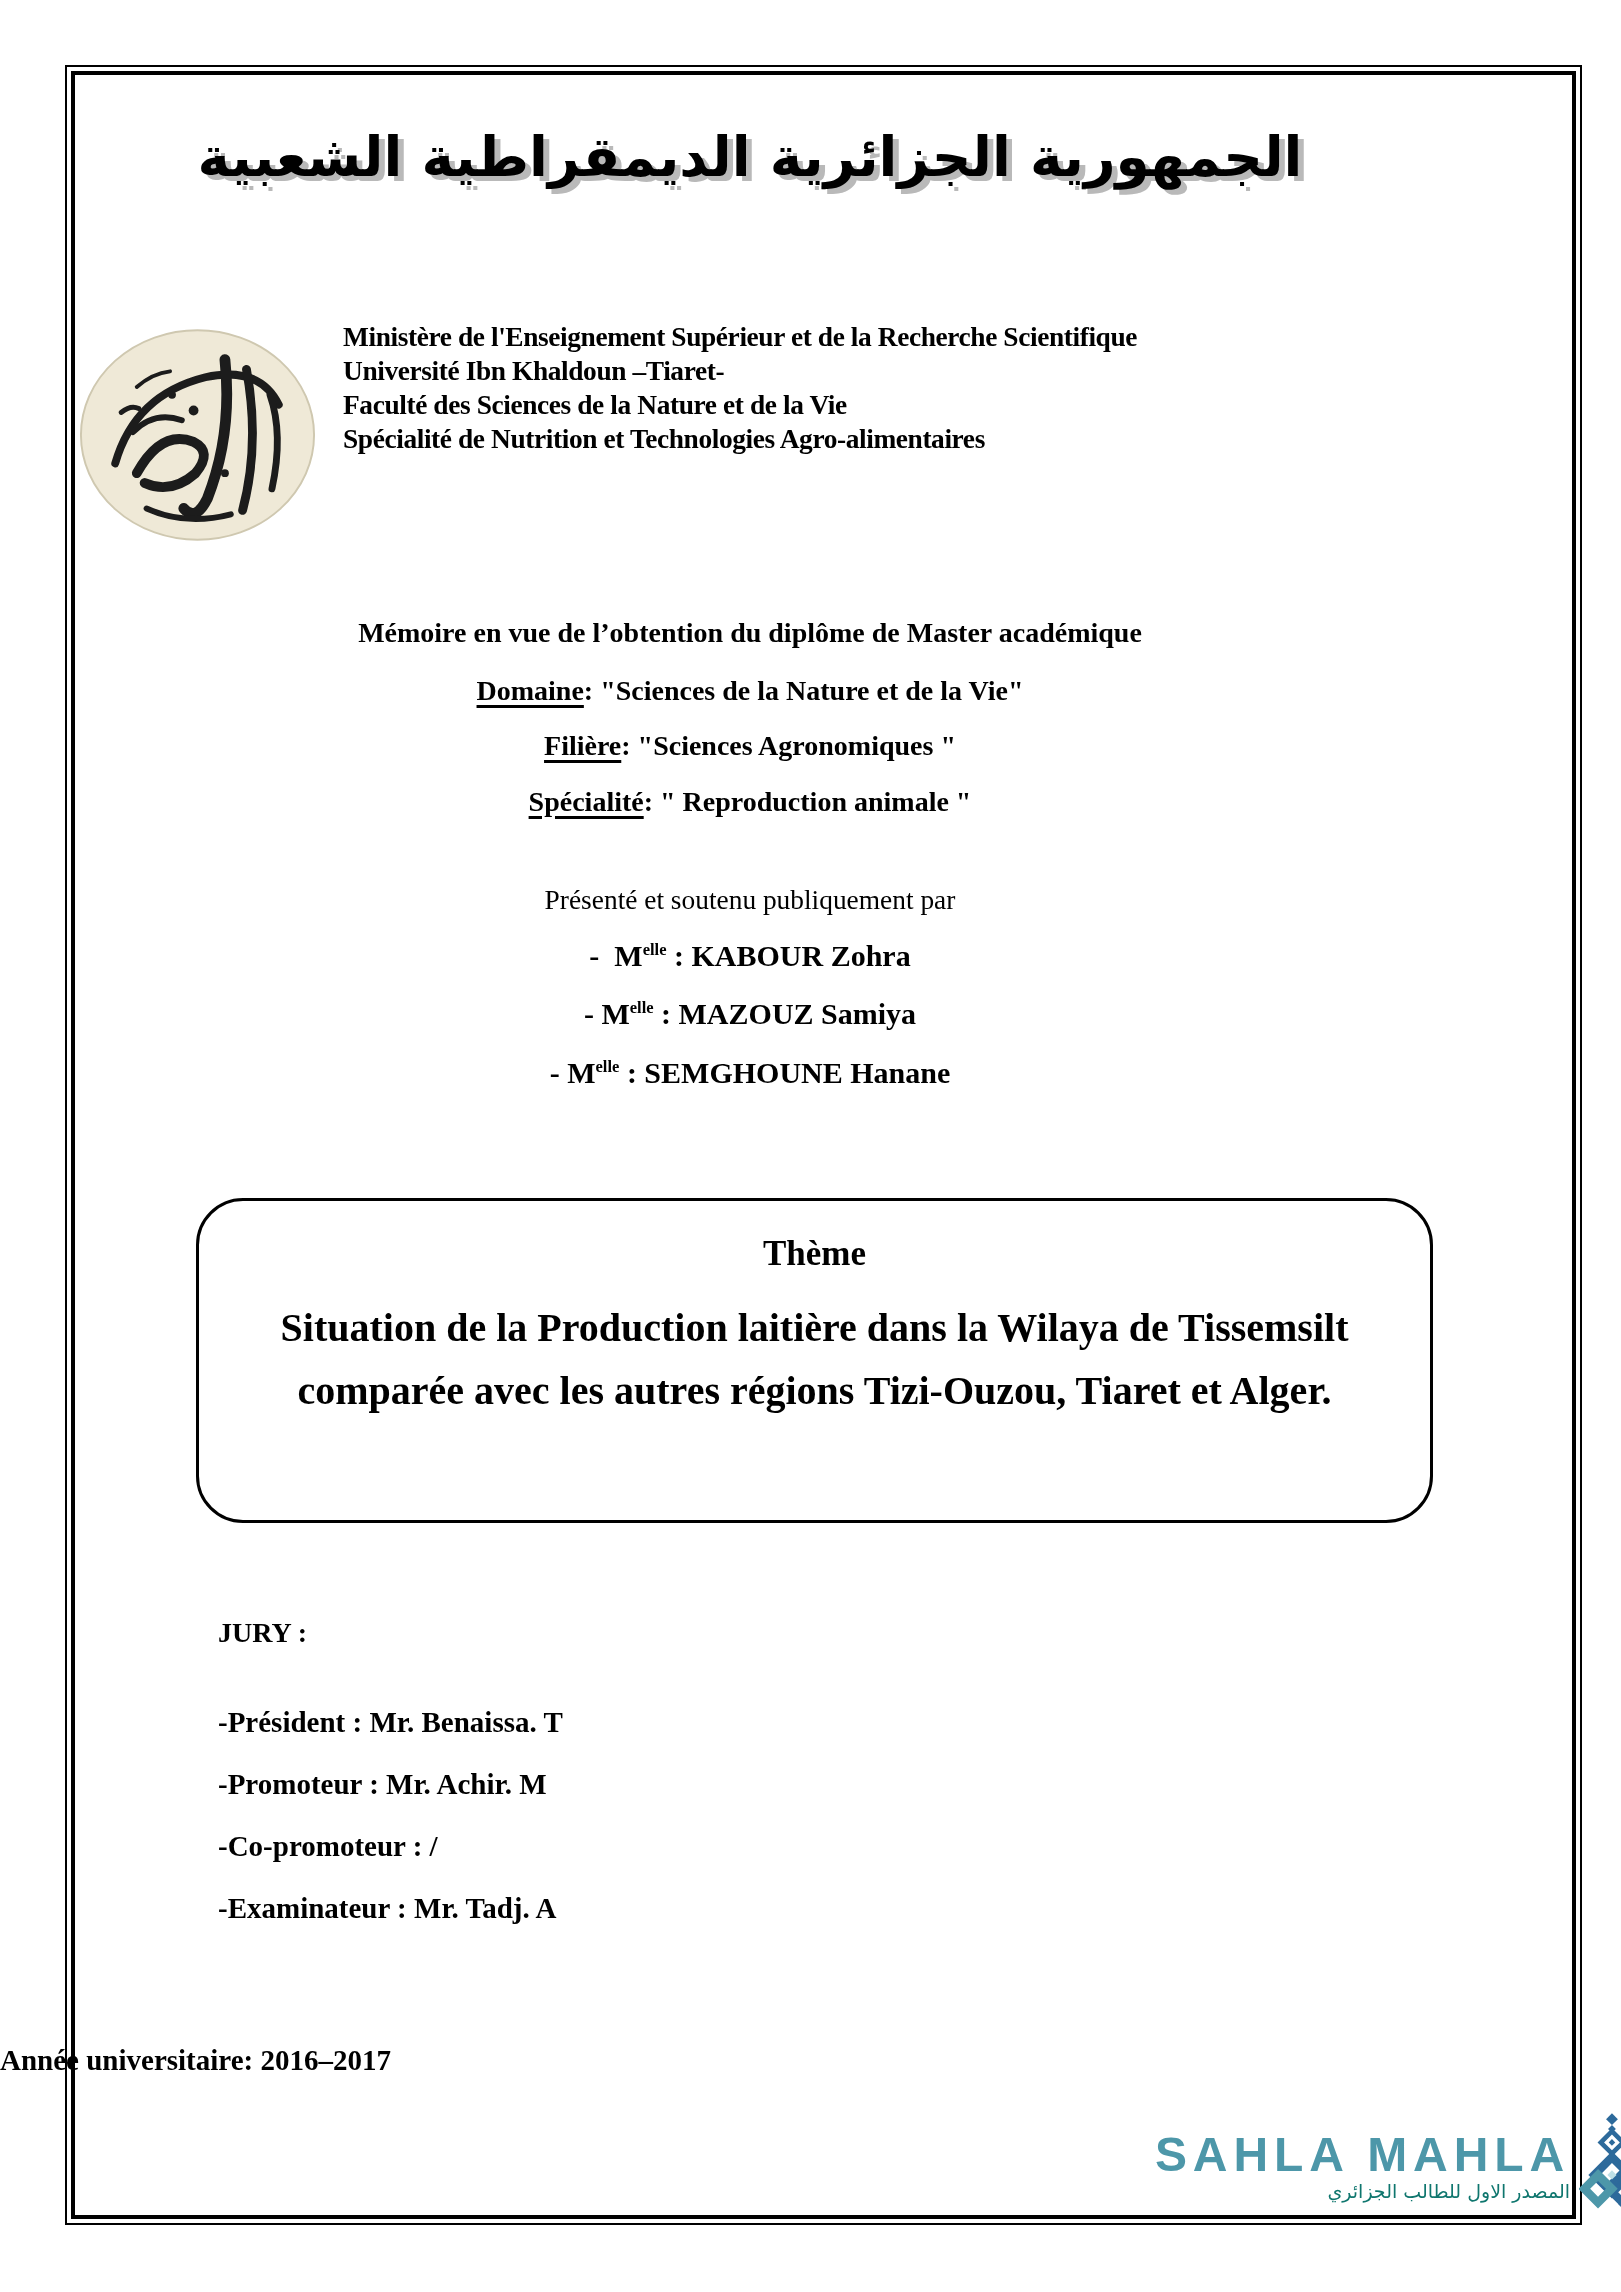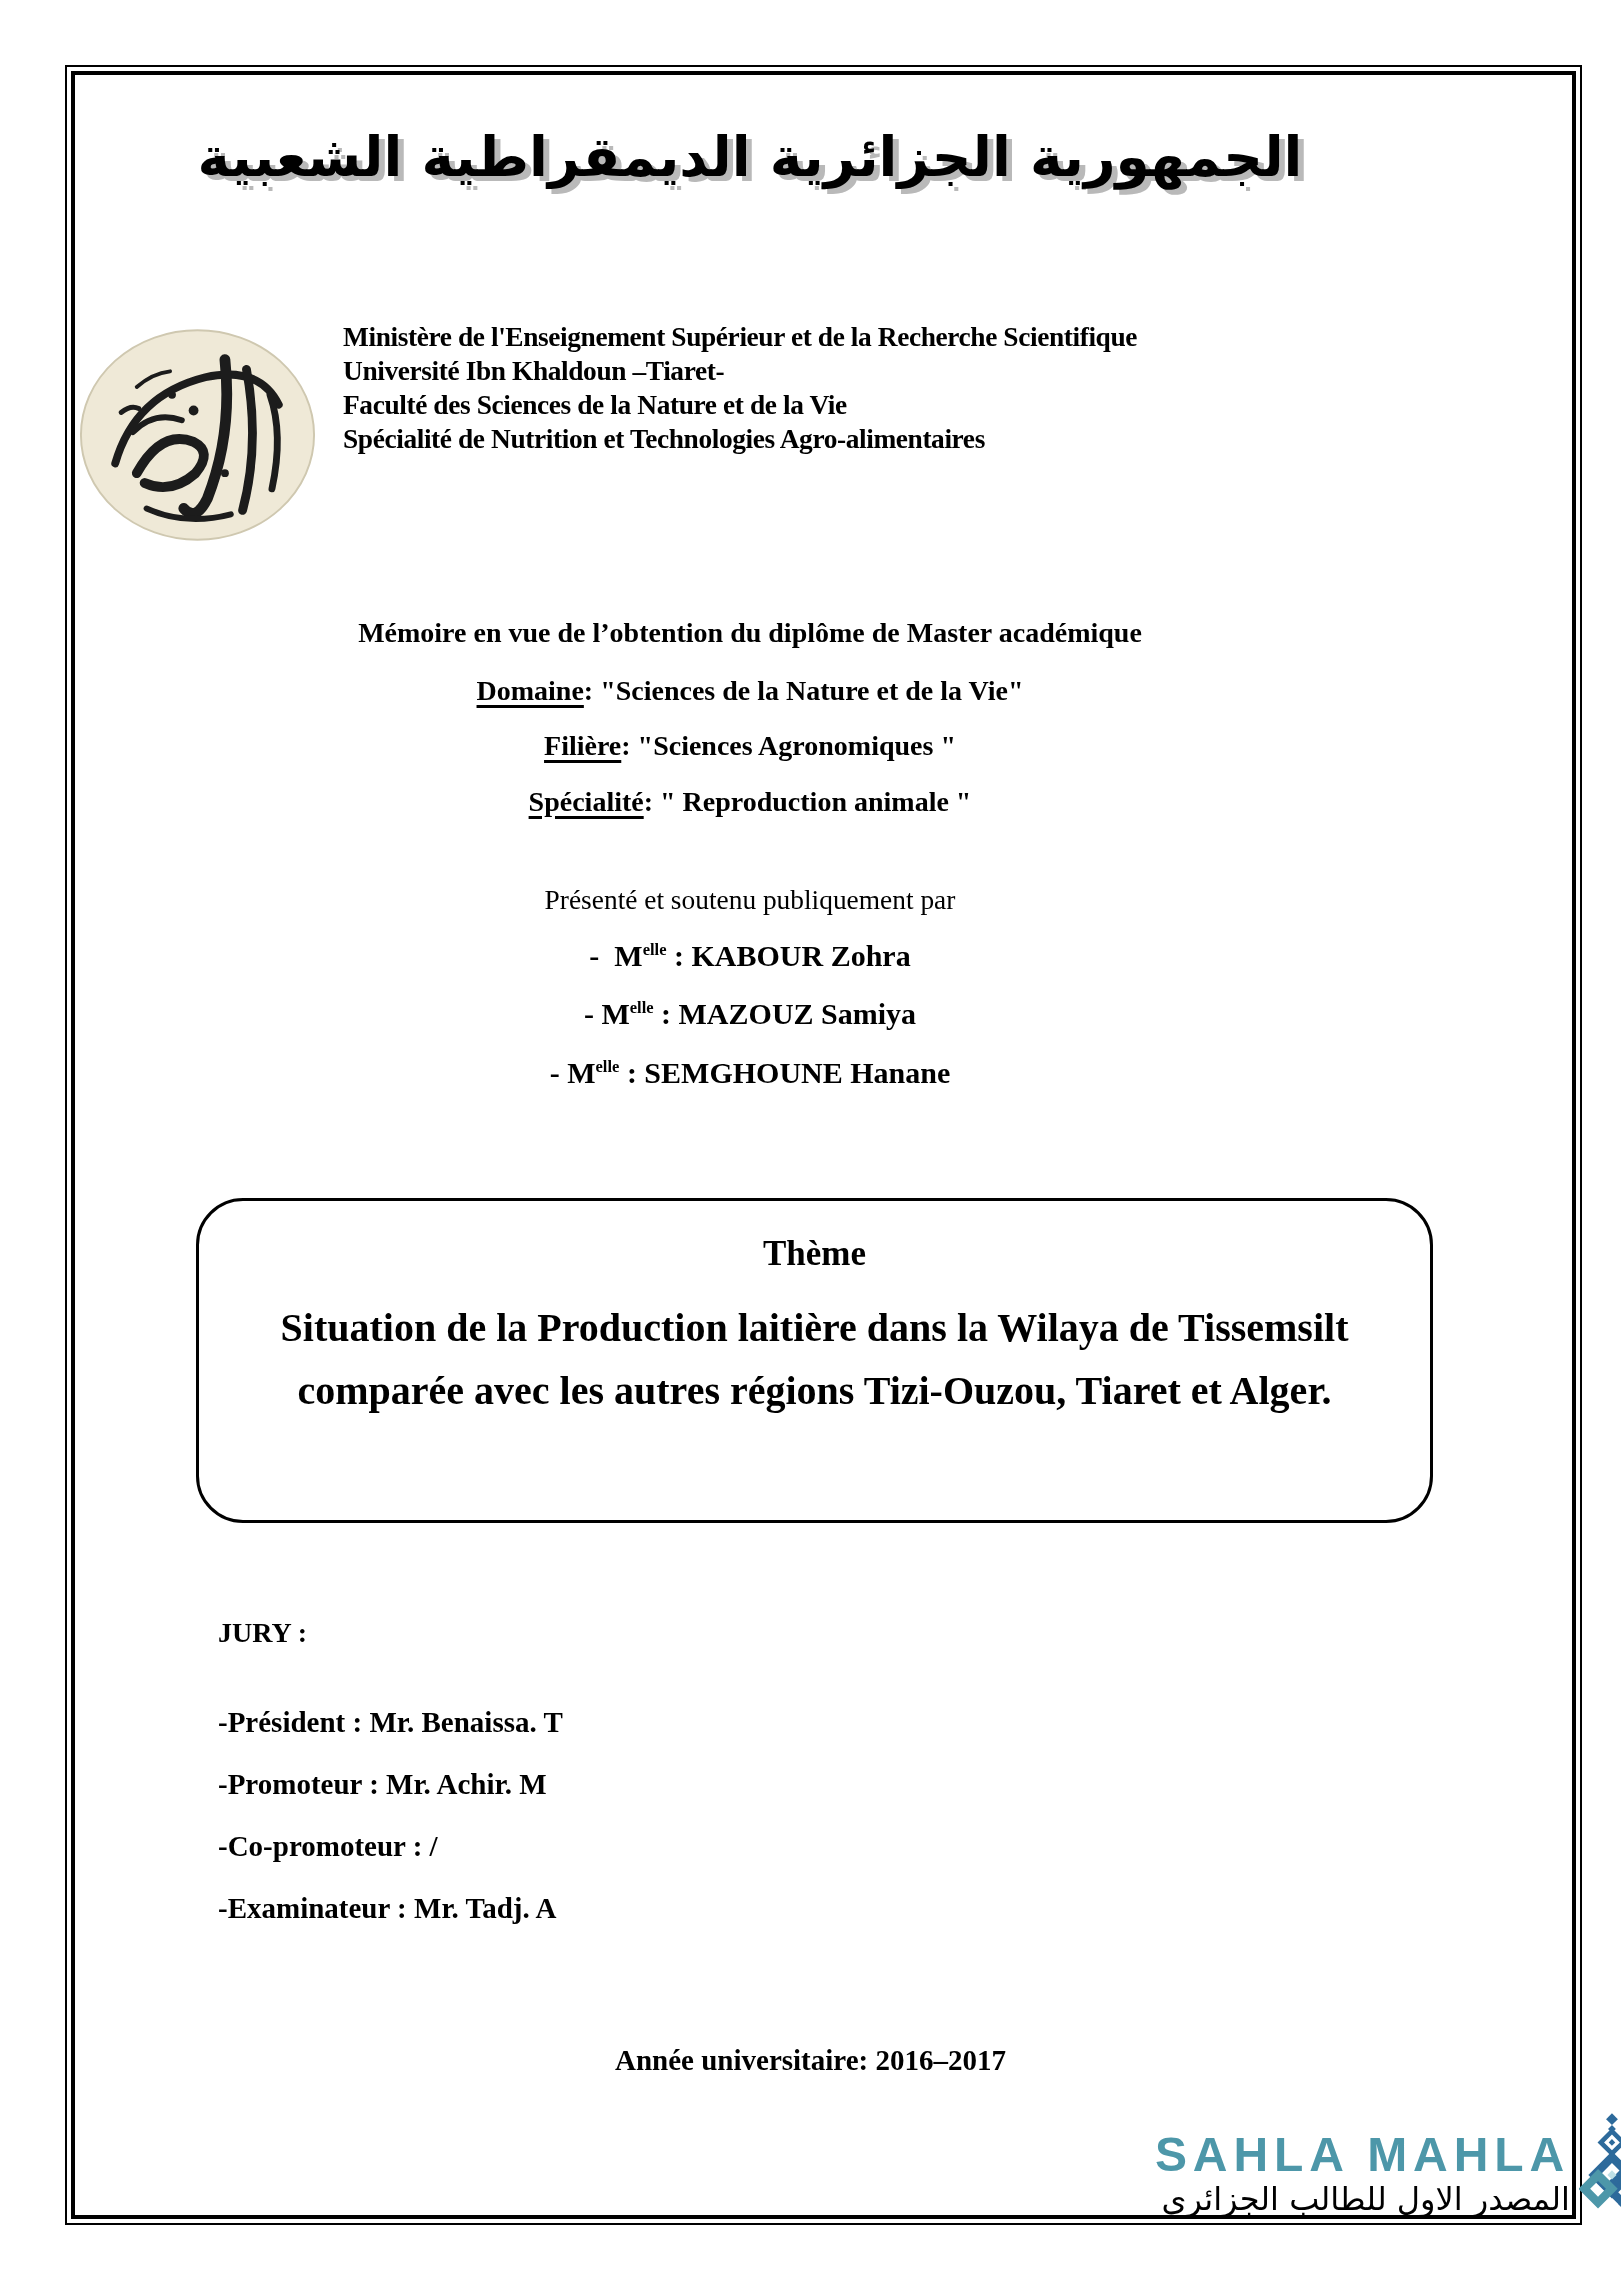--- a/index.html
+++ b/index.html
@@ -66,33 +66,33 @@
     margin:21.6px auto 0 auto;width:1166px;
   }
 
   .jury{
     position:absolute;left:218px;top:1617px;width:1078px;text-align:left;
   }
   .jury-heading{font-size:28px;font-weight:bold;margin-bottom:57px;}
   .jury-item{font-size:29px;font-weight:bold;line-height:33px;margin-bottom:29px;}
 
   .annee{
-    position:absolute;left:0;top:2044px;width:1621px;text-align:center;
+    position:absolute;left:0;top:2044px;width:1621px;text-align:left;
     font-size:29px;font-weight:bold;
   }
 
   .watermark{position:absolute;right:0;top:2102px;width:608px;height:186px;}
   .wm-text{position:absolute;right:80px;top:29px;text-align:right;}
   .wm-brand{
     font-family:"Liberation Sans", sans-serif;font-weight:bold;
     font-size:48px;letter-spacing:5.9px;color:#4d97a9;line-height:47px;
   }
   .wm-tagline{
     font-family:"DejaVu Sans", sans-serif;direction:rtl;
-    font-size:32px;color:#000000;letter-spacing:1px;margin-top:2px;
+    font-size:19px;color:#0f766e;letter-spacing:1px;margin-top:2px;
   }
   .wm-logo{position:absolute;right:5.9px;top:9.8px;width:65px;height:110px;}
 </style>
 </head>
 <body>
 
 <div class="page">
 
   <div class="frame"></div>
 

